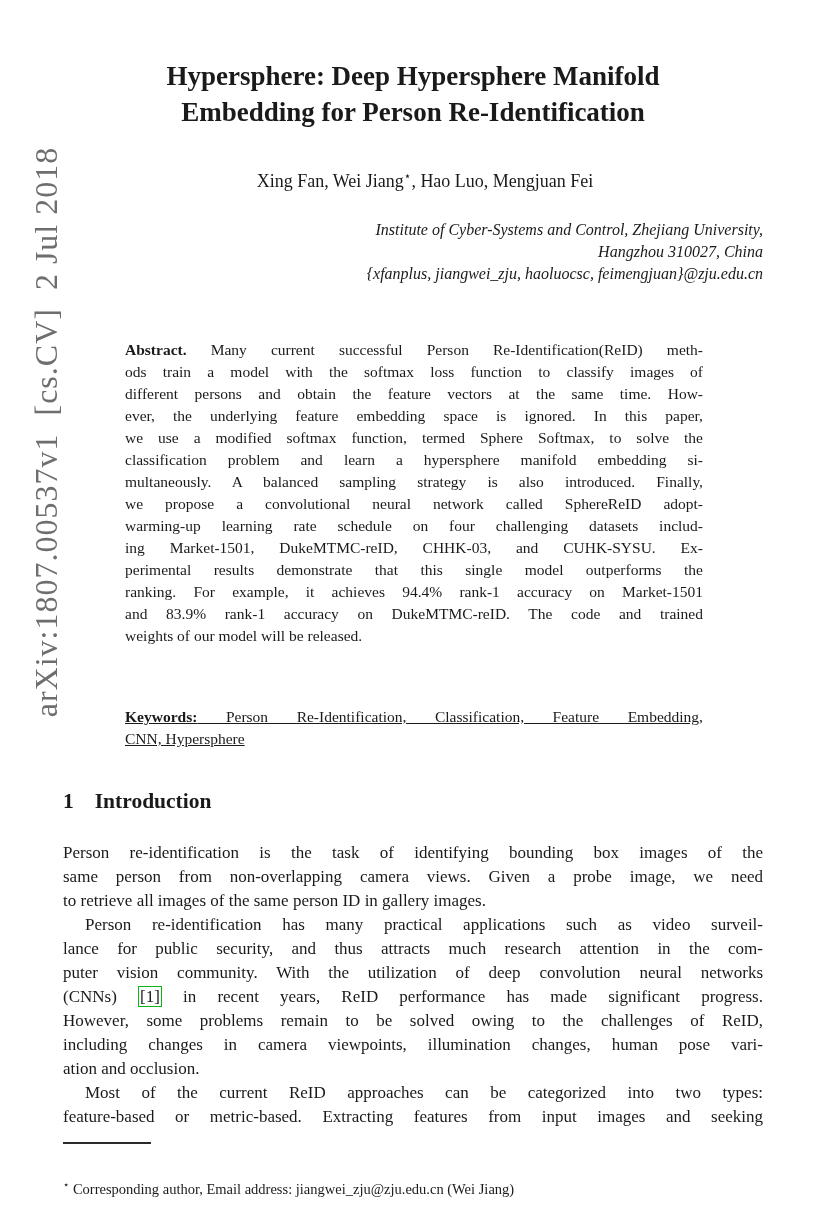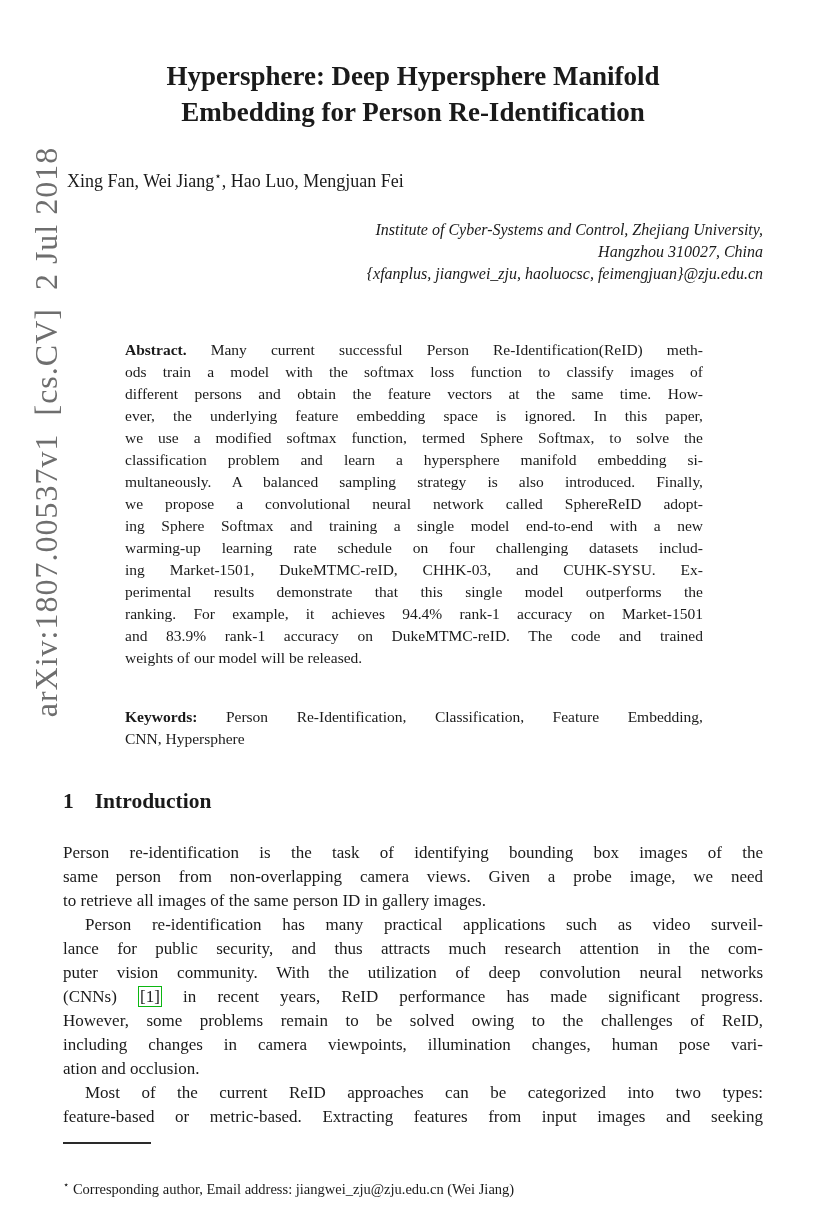--- a/index.html
+++ b/index.html
@@ -8,28 +8,28 @@
     font-family:"Liberation Serif","DejaVu Serif",serif;color:#1a1a1a;
   }
   .banner{
     position:absolute;left:46px;top:432px;
     transform:translate(-50%,-50%) rotate(-90deg);
     white-space:pre;font-size:32px;color:#6e6e6e;letter-spacing:1px;
   }
   .content{position:absolute;left:63px;top:0;width:700px;}
   .title{position:absolute;top:58px;left:0;width:700px;text-align:center;
     font-weight:bold;font-size:27px;line-height:36px;}
-  .authors{position:absolute;top:169px;left:4px;width:700px;text-align:left;font-size:18px;}
+  .authors{position:absolute;top:169px;left:12px;width:700px;text-align:center;font-size:18px;}
   .authors sup{font-size:12px;}
   .affil{position:absolute;top:219px;left:0;width:700px;text-align:right;
     font-style:italic;font-size:16px;line-height:22px;}
   .abstract{position:absolute;top:339px;left:62px;width:578px;
     font-size:15.5px;line-height:22px;}
   .keywords{position:absolute;top:706px;left:62px;width:578px;
-    font-size:15.5px;line-height:22px;}
+    font-size:15.5px;line-height:22px;text-decoration:underline;}
   .bold{font-weight:bold;font-style:normal;}
   .jline{text-align:justify;text-align-last:justify;}
   .lline{text-align:left;text-align-last:left;}
   .indent{text-indent:22px;}
   .section-heading{position:absolute;top:789px;left:0;width:700px;
     font-weight:bold;font-size:21.5px;}
   .section-heading .num{display:inline-block;margin-right:21px;}
   .body-text{position:absolute;top:841px;left:0;width:700px;
     font-size:17px;line-height:24px;}
   .cite-box{border:1.5px solid #0cb612;padding:0 1px;color:#1a1a1a;text-decoration:none;}
@@ -61,21 +61,20 @@
 
     <div class="abstract">
       <div class="jline"><span class="bold">Abstract.</span><span> Many current successful Person Re-Identification(ReID) meth-</span></div>
       <div class="jline">ods train a model with the softmax loss function to classify images of</div>
       <div class="jline">different persons and obtain the feature vectors at the same time. How-</div>
       <div class="jline">ever, the underlying feature embedding space is ignored. In this paper,</div>
       <div class="jline">we use a modified softmax function, termed Sphere Softmax, to solve the</div>
       <div class="jline">classification problem and learn a hypersphere manifold embedding si-</div>
       <div class="jline">multaneously. A balanced sampling strategy is also introduced. Finally,</div>
       <div class="jline">we propose a convolutional neural network called SphereReID adopt-</div>
-      <div class="jline">ing Sphere Softmax and training a single model end-to-end with a new</div>
       <div class="jline">warming-up learning rate schedule on four challenging datasets includ-</div>
       <div class="jline">ing Market-1501, DukeMTMC-reID, CHHK-03, and CUHK-SYSU. Ex-</div>
       <div class="jline">perimental results demonstrate that this single model outperforms the</div>
       <div class="jline">ranking. For example, it achieves 94.4% rank-1 accuracy on Market-1501</div>
       <div class="jline">and 83.9% rank-1 accuracy on DukeMTMC-reID. The code and trained</div>
       <div class="lline">weights of our model will be released.</div>
     </div>
 
     <div class="keywords">
       <div class="jline"><span class="bold">Keywords:</span><span> Person Re-Identification, Classification, Feature Embedding,</span></div>

